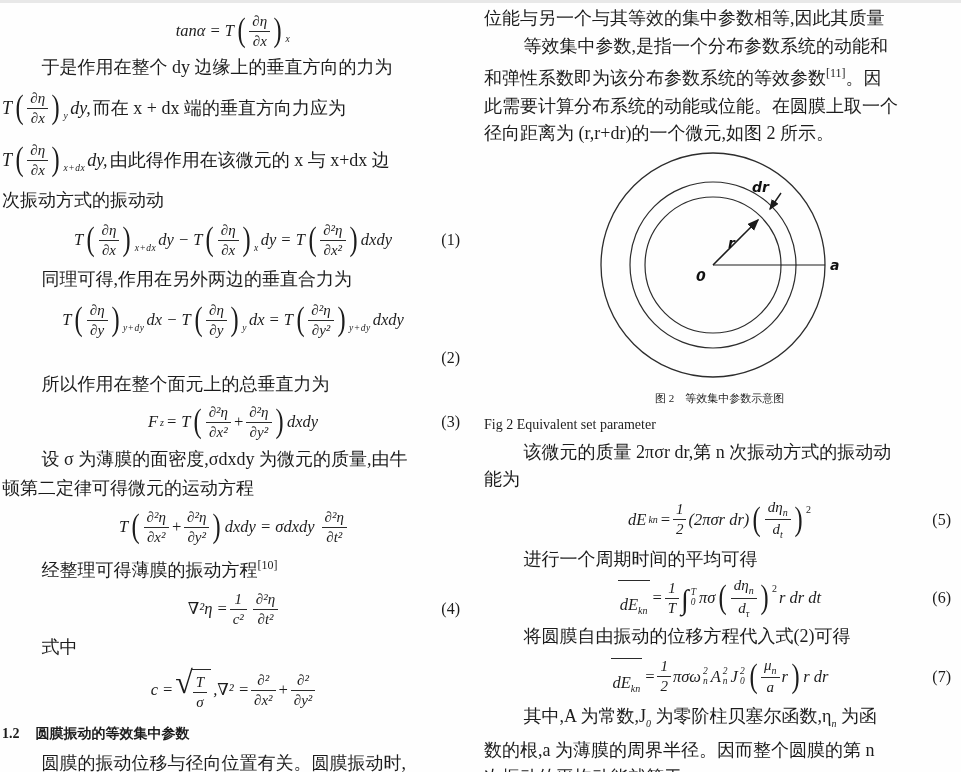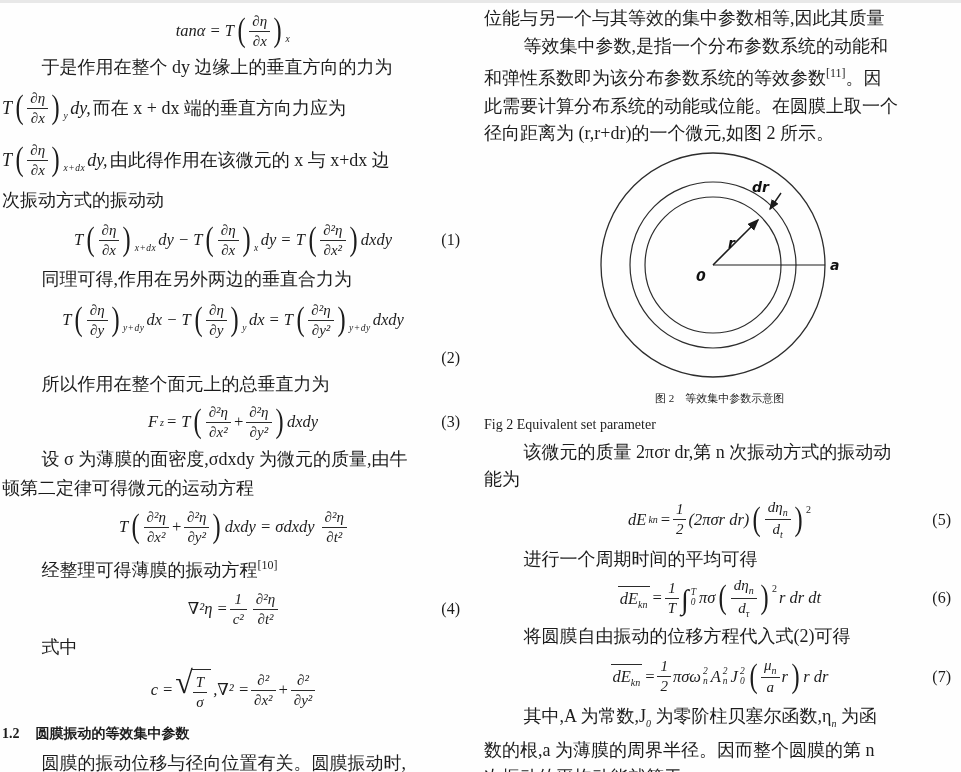--- a/index.html
+++ b/index.html
@@ -24,21 +24,21 @@
   .fr { display:inline-block; text-align:center; vertical-align:middle; font-style:italic; }
   .fn,.fd { display:block; line-height:1.25; padding:0 3px; font-size:15px; }
   .fd { border-top:1px solid #2a2a2a; }
   .lp,.rp { font-style:normal; font-weight:300; font-size:34px; line-height:0;
             display:inline-block; transform:scaleX(.72); position:relative; top:-1px; }
   .psub { font-size:9.5px; position:relative; top:8px; left:0; font-style:italic; letter-spacing:.5px; }
   .psup { font-size:10px; position:relative; top:-10px; font-style:normal; }
   .lsub { font-size:10px; font-style:italic; }
   .ss { display:inline-flex; flex-direction:column; line-height:1.05; font-size:9.5px;
         vertical-align:middle; text-align:left; font-style:italic; margin-right:1px; }
-  .ov { display:inline-block; border-top:1px solid #2a2a2a; padding:2px 2px 0; }
+  .ov { display:inline-block; border-top:1px solid #2a2a2a; padding:14px 2px 0; }
   .intg { font-size:28px; font-style:normal; line-height:0; position:relative; top:2px; }
   .sqrt { display:inline-flex; align-items:flex-start; }
   .rad { font-size:32px; font-style:normal; line-height:.85; margin-right:-2px; }
   .sqbody { border-top:1.5px solid #2a2a2a; padding:3px 4px 0 2px; }
 
   
   .mline { display:flex; align-items:center; font-size:18px; gap:2px; }
   .mline .cn { font-style:normal; }
   .mline .math { font-style:italic; }
 

